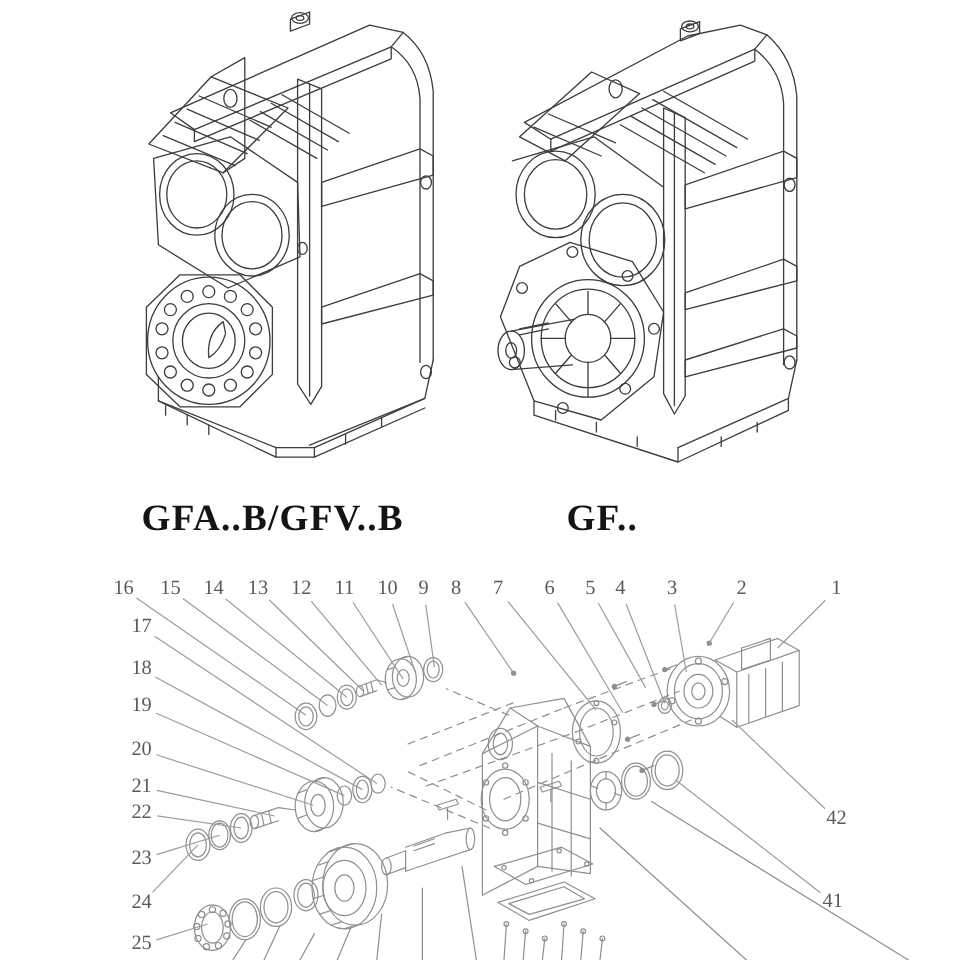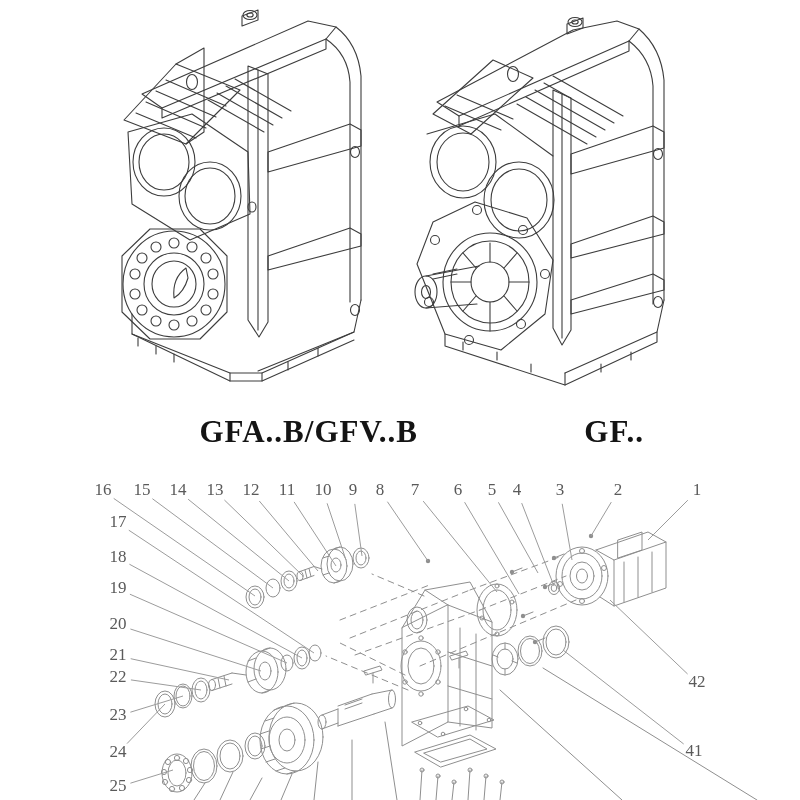--- a/index.html
+++ b/index.html
@@ -9,24 +9,24 @@
     --label:#5a5a5a;
     --caption:#141414;
   }
   html,body{margin:0;padding:0;background:#e8e8e8;}
   #stage{
     position:relative;width:800px;height:800px;background:var(--bg);
     overflow:hidden;font-family:"Liberation Serif","DejaVu Serif",serif;
   }
   .caption{
     position:absolute;font-weight:bold;font-size:31px;letter-spacing:1px;
-    color:var(--caption);text-align:right;white-space:nowrap;
+    color:var(--caption);text-align:left;white-space:nowrap;
   }
   #caption-left{left:118px;top:414px;width:300px;}
-  #caption-right{left:484px;top:414px;width:160px;}
+  #caption-right{left:472px;top:414px;width:160px;}
   svg{position:absolute;display:block;}
   #draw-left{left:112px;top:2px;}
   #draw-right{left:405px;top:2px;}
   #exploded-svg{left:0;top:470px;}
   .ln{fill:none;stroke:var(--draw-stroke);stroke-width:1.1;stroke-linejoin:round;stroke-linecap:round;}
   .xln{fill:none;stroke:var(--exp-stroke);stroke-width:1;stroke-linejoin:round;stroke-linecap:round;}
   .xfill{fill:var(--exp-stroke);stroke:none;}
   .dash{stroke-dasharray:6 5;}
   #callouts-group line{stroke:#9c9c9c;stroke-width:1;}
   #callouts-group text{

